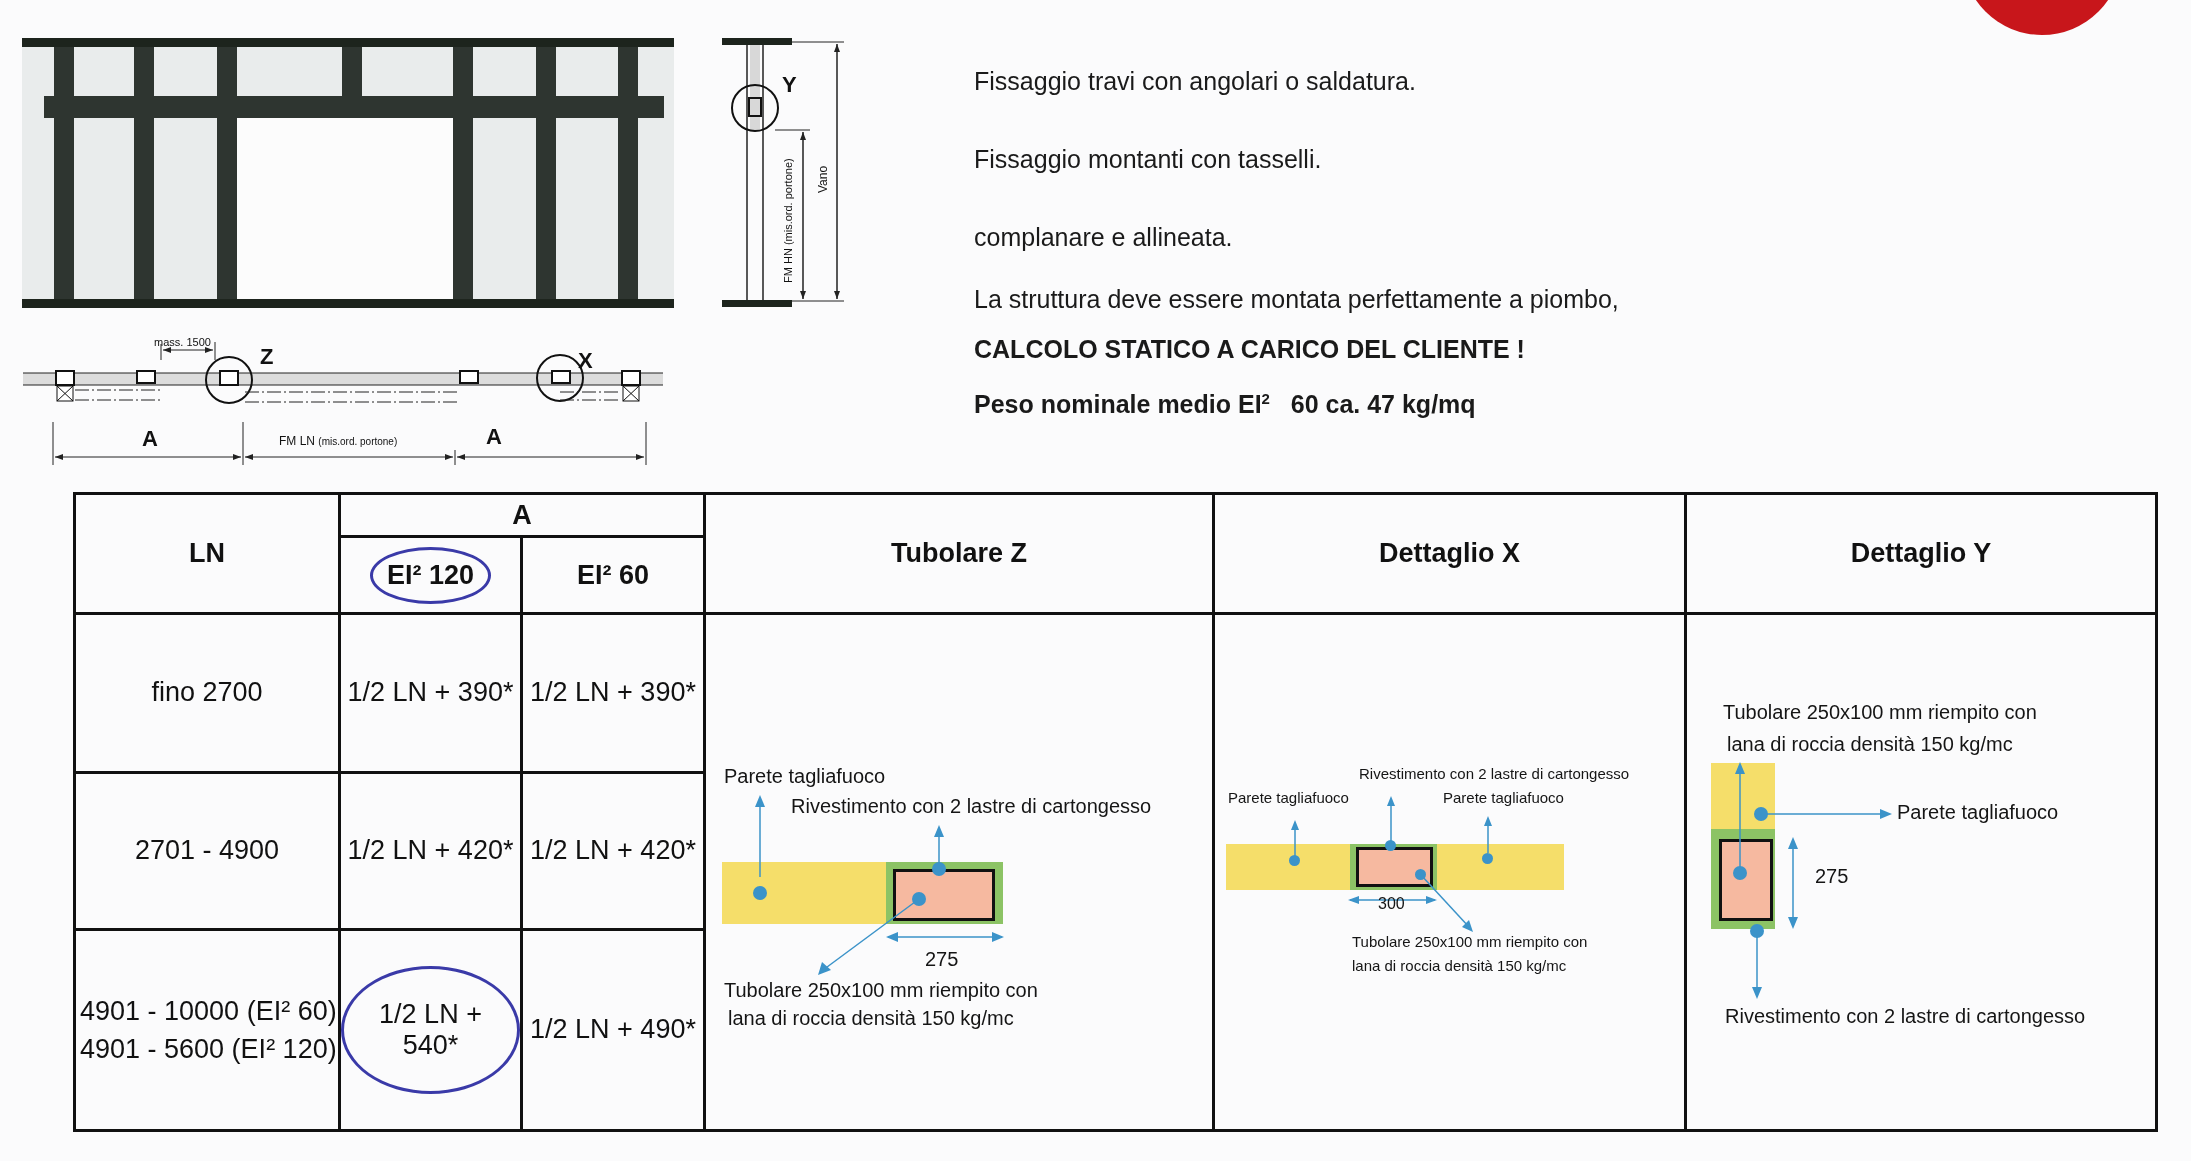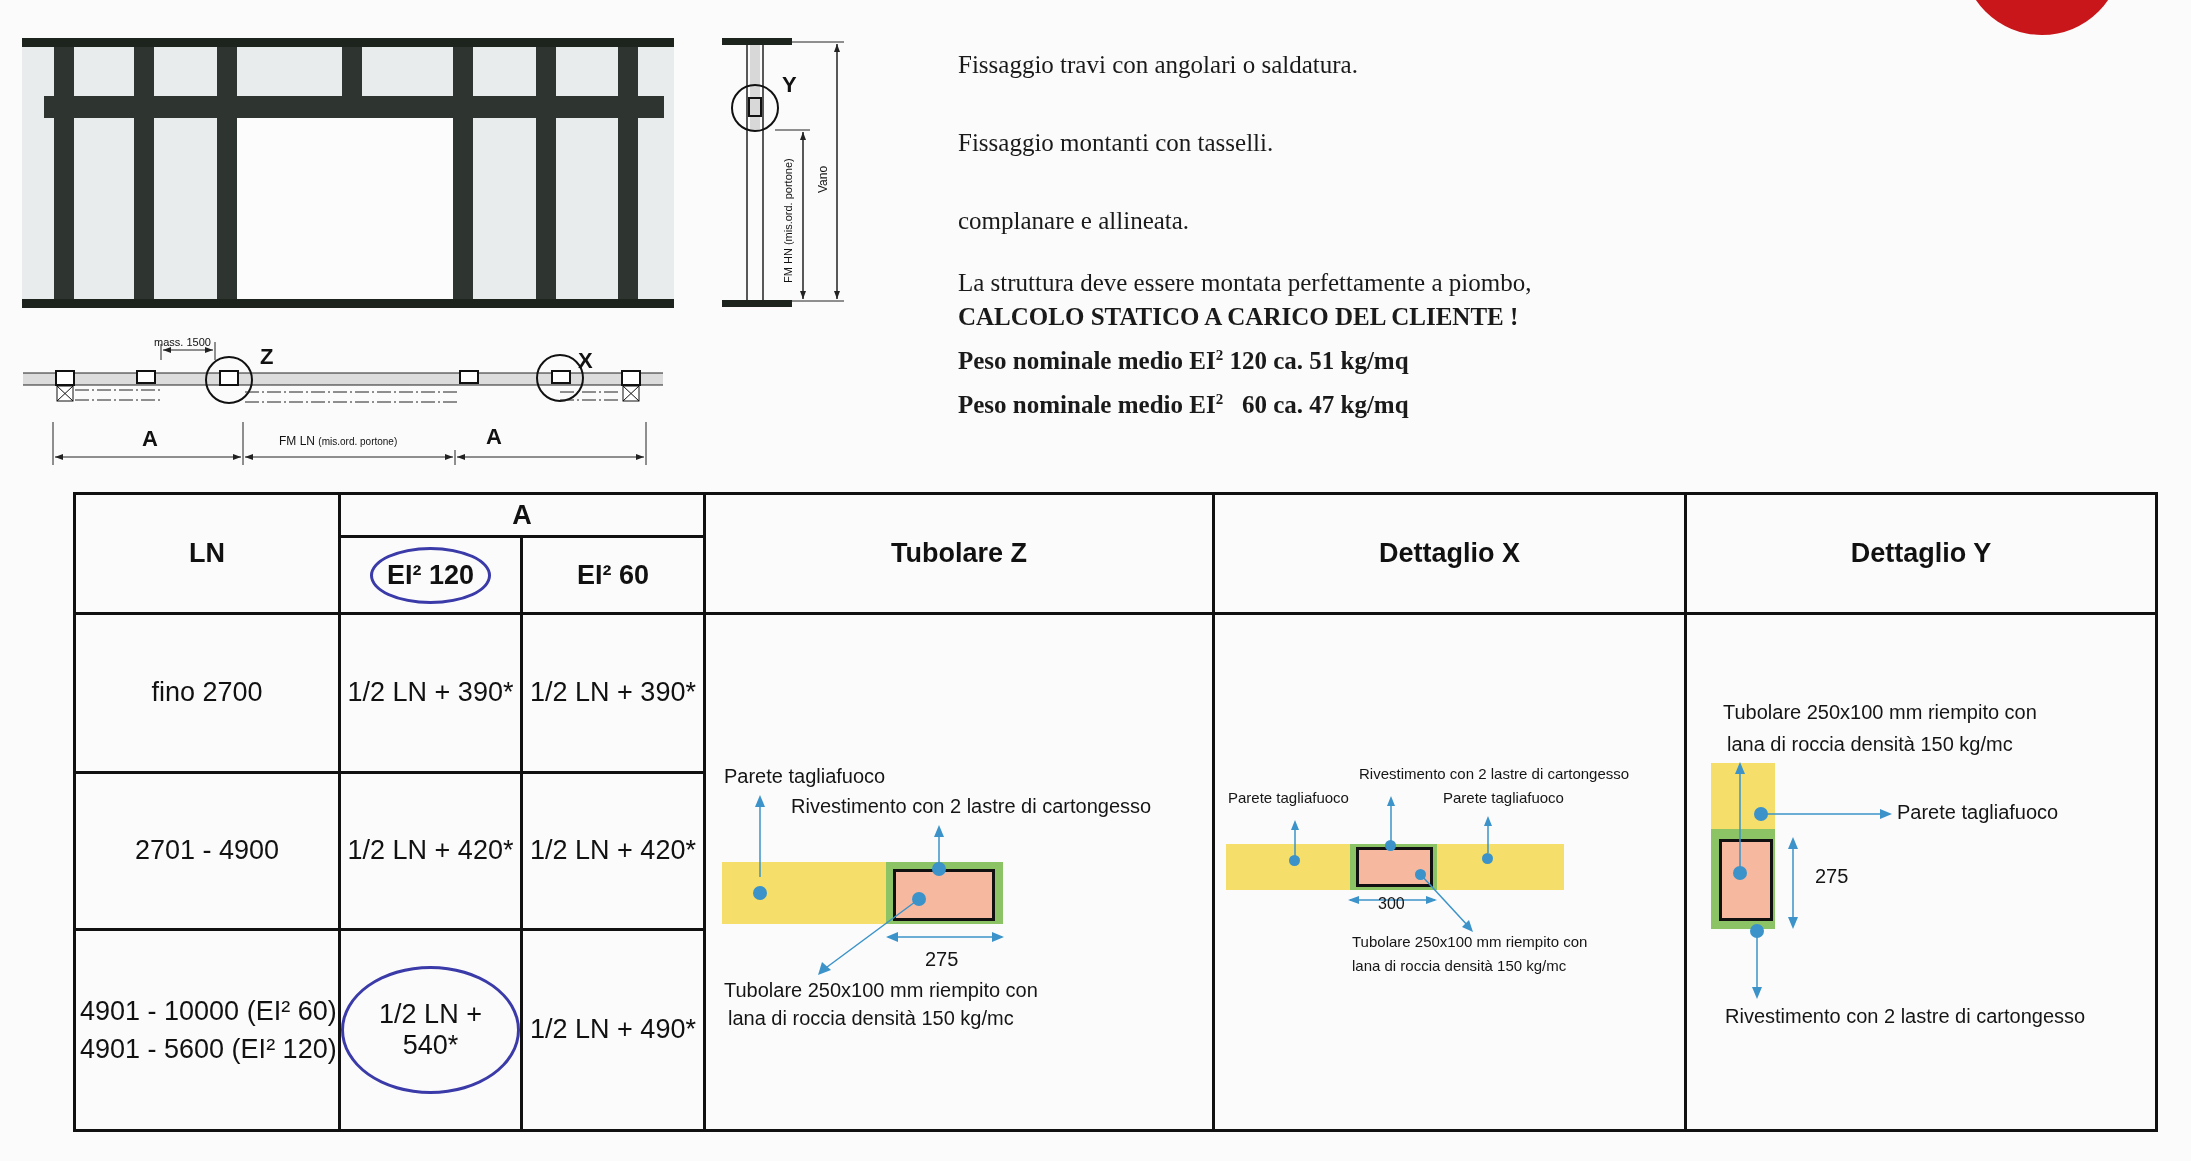--- a/index.html
+++ b/index.html
@@ -7,21 +7,21 @@
   .abs{position:absolute;}
   .red-dot{position:absolute;left:1962px;top:-125px;width:160px;height:160px;border-radius:50%;background:#c8161b;}
   
   .elev{position:absolute;left:22px;top:38px;width:652px;height:270px;background:#e9ecec;}
   .beam-h{position:absolute;background:#1d241d;}
   .post{position:absolute;background:#2e3530;}
   .opening{position:absolute;background:#fcfcfc;}
   
   .side{position:absolute;left:720px;top:38px;width:170px;height:270px;}
   .notes{position:absolute;left:958px;top:48px;font-family:"Liberation Sans",sans-serif;font-size:25px;line-height:34px;color:#1a1a1a;}
-  .notes p{margin:0;font-family:Liberation Serif, serif;}
+  .notes p{margin:16px;}
   .bold{font-weight:bold;}
   
   .plan{position:absolute;left:20px;top:330px;width:660px;height:150px;}
   
   table.spec{position:absolute;left:73px;top:492px;width:2082px;height:636px;border-collapse:collapse;table-layout:fixed;}
   table.spec td,table.spec th{border:3px solid #111;text-align:center;vertical-align:middle;font-size:27px;font-weight:normal;padding:0;}
   table.spec th{font-weight:bold;}
   .circled{display:inline-block;border:3px solid #3a3aa8;border-radius:50%;padding:10px 14px;}
   .circled-wide{display:inline-block;border:3px solid #3a3aa8;border-radius:50%;padding:30px 4px;}
   .detail{position:relative;width:100%;height:100%;}
@@ -126,21 +126,20 @@
   <span class="abs" style="left:259px;top:104px;font-size:12px;"><span>FM LN</span> <span style="font-size:10px;margin-top:8px;">(mis.ord. portone)</span></span>
   <span class="abs bold" style="left:466px;top:94px;font-size:22px;">A</span>
 </div>
 
 <div class="notes">
   <p style="margin-bottom:44px;">Fissaggio travi con angolari o saldatura.</p>
   <p style="margin-bottom:44px;">Fissaggio montanti con tasselli.</p>
   <p style="margin-bottom:28px;">complanare e allineata.</p>
   <p>La struttura deve essere montata perfettamente a piombo,</p>
   <p class="bold" style="margin-bottom:4px;">CALCOLO  STATICO  A  CARICO  DEL  CLIENTE !</p>
-  <p class="bold" style="margin-bottom:4px;"><span>Peso nominale medio EI</span><sup>2</sup><span> 120 ca. 51 kg/mq</span></p>
   <p class="bold"><span>Peso nominale medio EI</span><sup>2</sup><span style="white-space:pre;">   60 ca. 47 kg/mq</span></p>
 </div>
 
 <table class="spec">
   <colgroup>
     <col style="width:265px">
       <col style="width:182px">
       <col style="width:183px">
     <col style="width:509px">
       <col style="width:472px">

